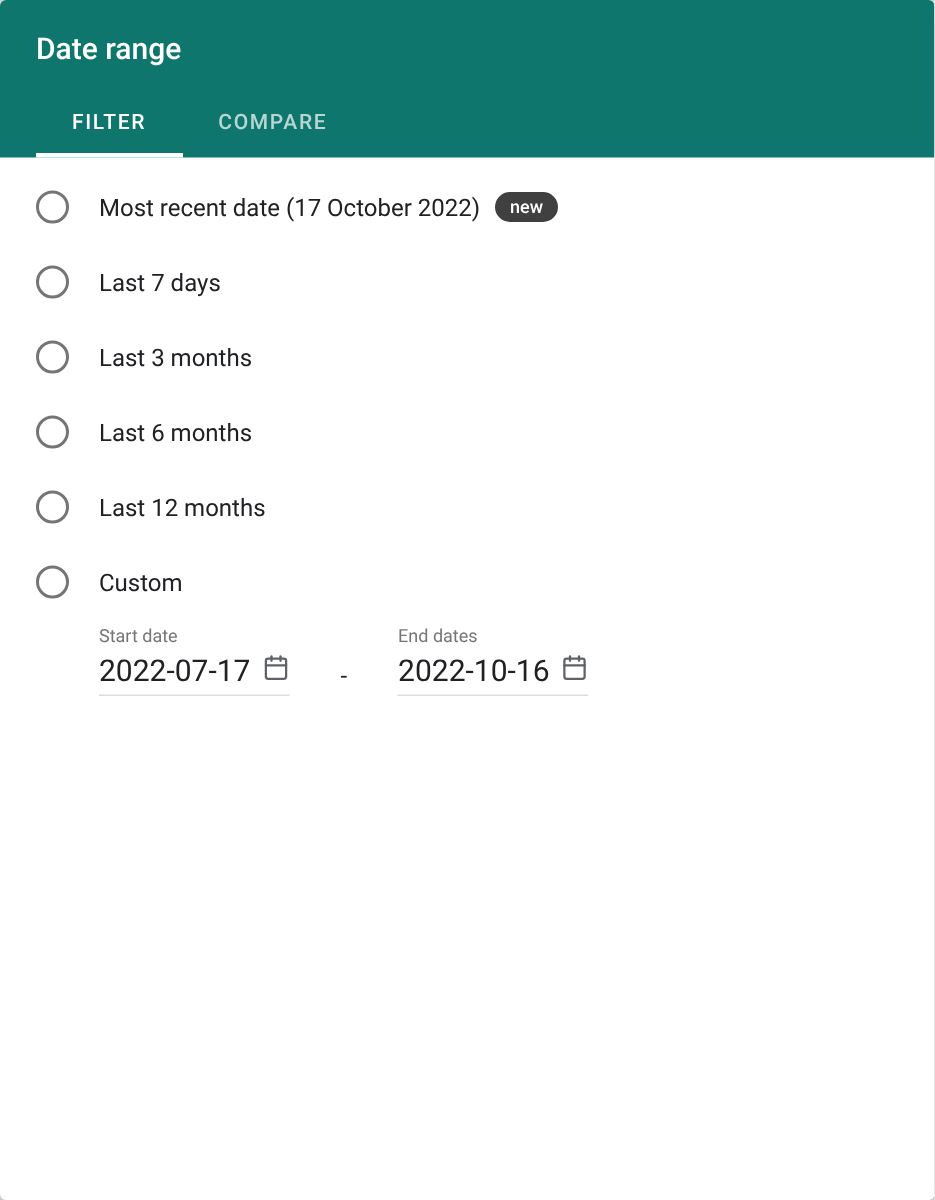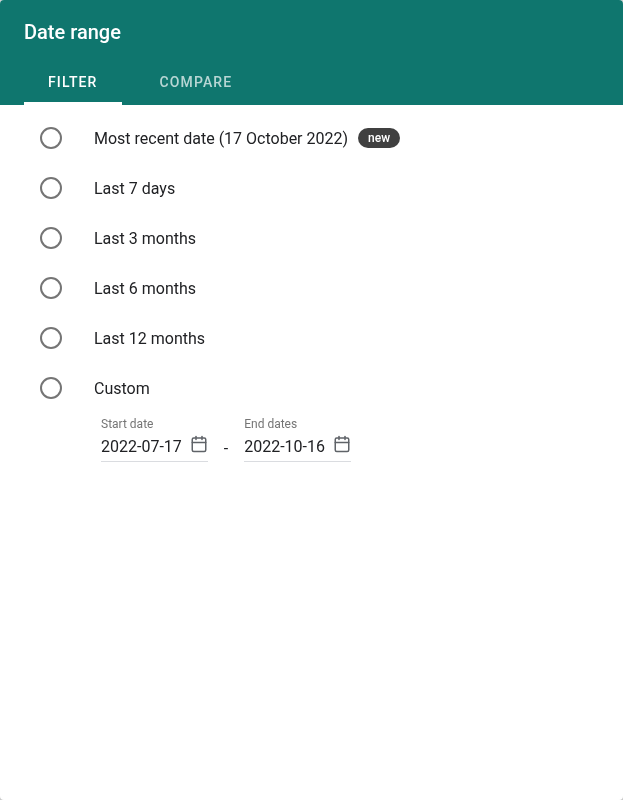--- a/index.html
+++ b/index.html
@@ -26,21 +26,21 @@
       padding: 20px 24px 0 24px;
     }
     .dialog-title {
       color: #fff;
       font-size: 20px;
       font-weight: 500;
       margin-bottom: 18px;
     }
     .tabs {
       display: flex;
-      gap: 14px;
+      gap: 0;
     }
     .tab {
       padding: 12px 24px;
       color: rgba(255,255,255,0.7);
       font-size: 14px;
       font-weight: 500;
       letter-spacing: 0.08em;
       cursor: pointer;
       border-bottom: 3px solid transparent;
       transition: color 0.2s;
@@ -52,22 +52,21 @@
     .dialog-body {
       flex: 1;
       padding: 8px 0;
       overflow-y: auto;
     }
     .radio-item {
       display: flex;
       align-items: center;
       padding: 14px 24px;
       cursor: pointer;
-      gap: 32px;
-      margin-left: 16px;
+      gap: 20px;
     }
     .radio-circle {
       width: 22px;
       height: 22px;
       border-radius: 50%;
       border: 2px solid #757575;
       display: flex;
       align-items: center;
       justify-content: center;
       flex-shrink: 0;
@@ -91,43 +90,43 @@
     }
     .new-badge {
       background: #404040;
       color: #fff;
       font-size: 12px;
       font-weight: 500;
       padding: 3px 10px;
       border-radius: 20px;
     }
     .custom-dates {
-      padding: 4px 24px 16px 101px;
+      padding: 4px 24px 16px 66px;
       display: flex;
       align-items: flex-end;
-      gap: 16px;
+      gap: 34px;
     }
     .date-field {
       display: flex;
       flex-direction: column;
       gap: 4px;
     }
     .date-label {
       font-size: 12px;
       color: #757575;
     }
     .date-input-row {
       display: flex;
       align-items: center;
       border-bottom: 1px solid #dadce0;
       padding-bottom: 4px;
       gap: 8px;
     }
     .date-value {
-      font-size: 16px;
+      font-size: 20px;
       color: #202124;
     }
     .calendar-icon {
       color: #5f6368;
       cursor: pointer;
       font-size: 18px;
     }
     .dash-separator {
       font-size: 16px;
       color: #202124;

